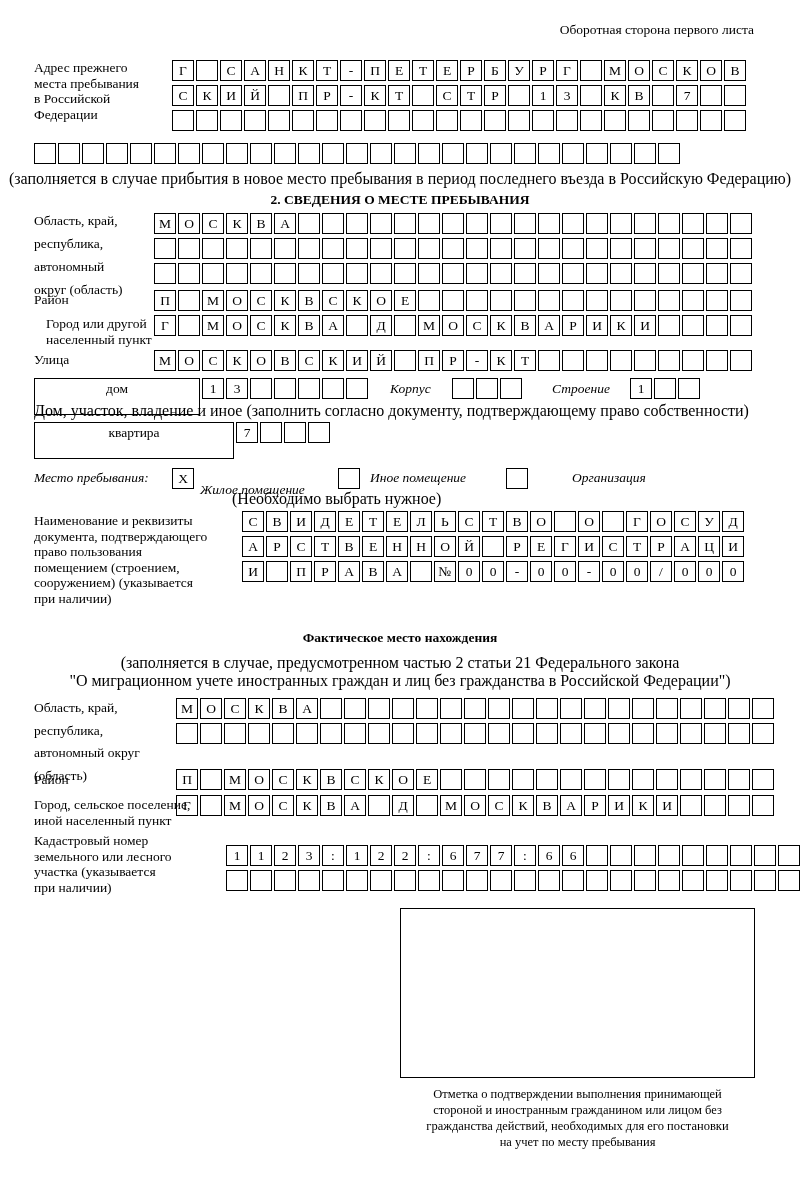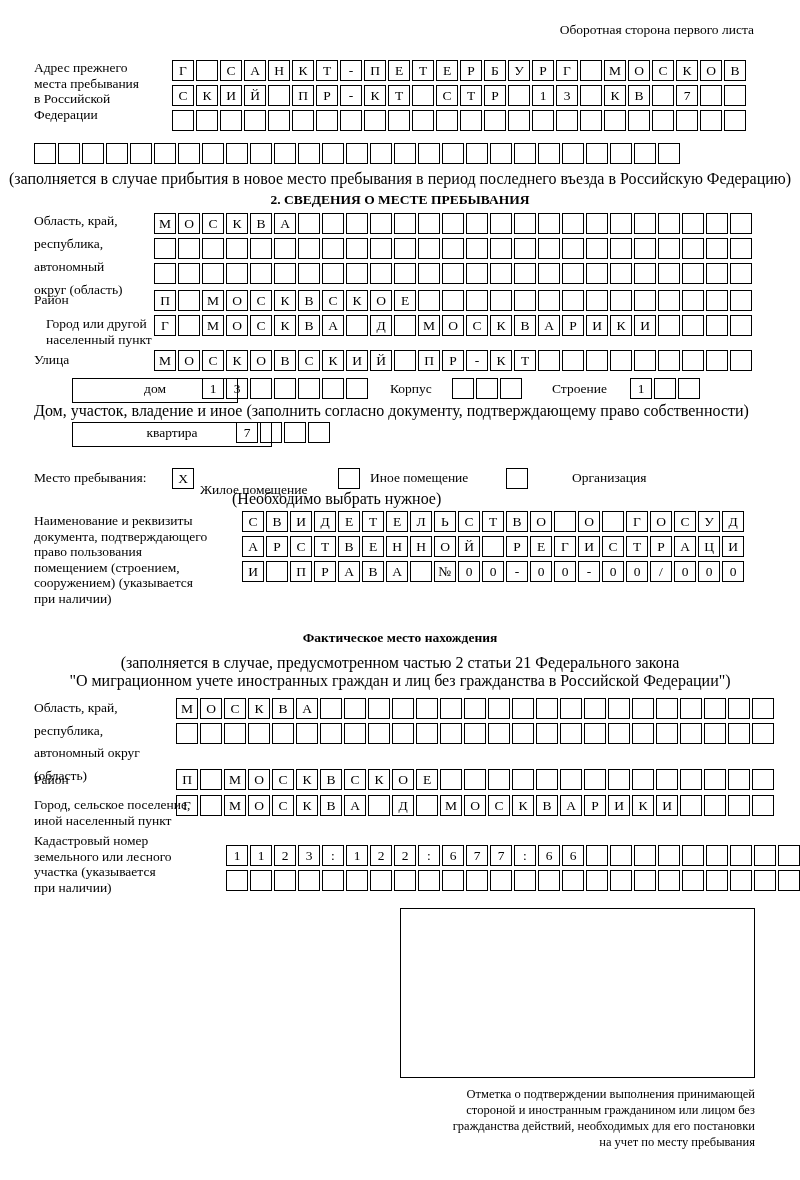--- a/index.html
+++ b/index.html
@@ -64,28 +64,27 @@
     font-size: 16px;
   }
   .note-left {
     position: absolute;
     font-size: 16px;
   }
 
   .wide-field {
     border: 1px solid #000;
     box-sizing: border-box;
-    height: 25px;
+    height: 37px;
     text-align: center;
     font-size: 13.5px;
     line-height: 19px;
-    margin-left: 38px;
-  }
-
-  .inline-label { font-size: 13.5px; }
+  }
+
+  .inline-label { font-size: 13.5px; font-style: italic; }
 
   .signbox {
     position: absolute;
     border: 1px solid #000;
     box-sizing: border-box;
   }
   .bottom-cap {
     position: absolute;
     text-align: center;
     font-size: 12.5px;
@@ -700,20 +699,20 @@
       <div class="bx"></div>
       <div class="bx"></div>
       <div class="bx"></div>
       <div class="bx"></div>
       <div class="bx"></div>
       <div class="bx"></div>
     </div>
 
   <div class="signbox" style="left:400px; top:908px; width:355px; height:170px;"></div>
 
-  <div class="bottom-cap" style="left:400px; top:1086px; width:355px;text-align:right;">
+  <div class="bottom-cap" style="left:400px; top:1086px; width:355px;">
     <div>Отметка о подтверждении выполнения принимающей</div>
     <div>стороной и иностранным гражданином или лицом без</div>
     <div>гражданства действий, необходимых для его постановки</div>
     <div>на учет по месту пребывания</div>
   </div>
 
 </div>
 
 </body></html>

